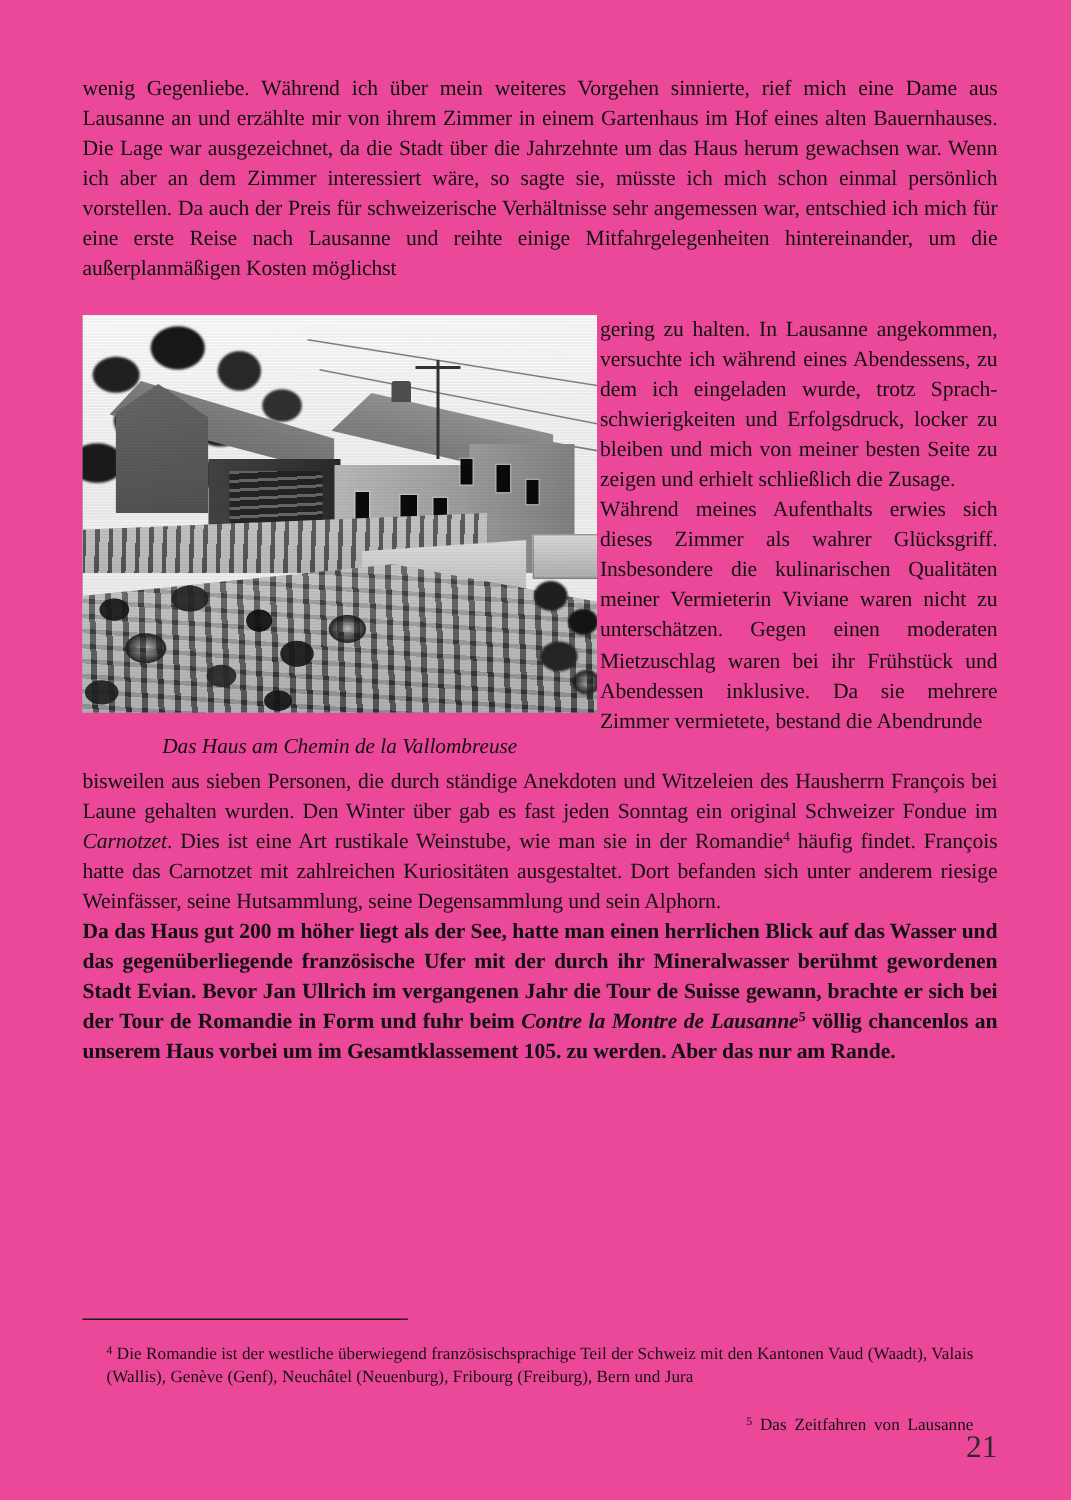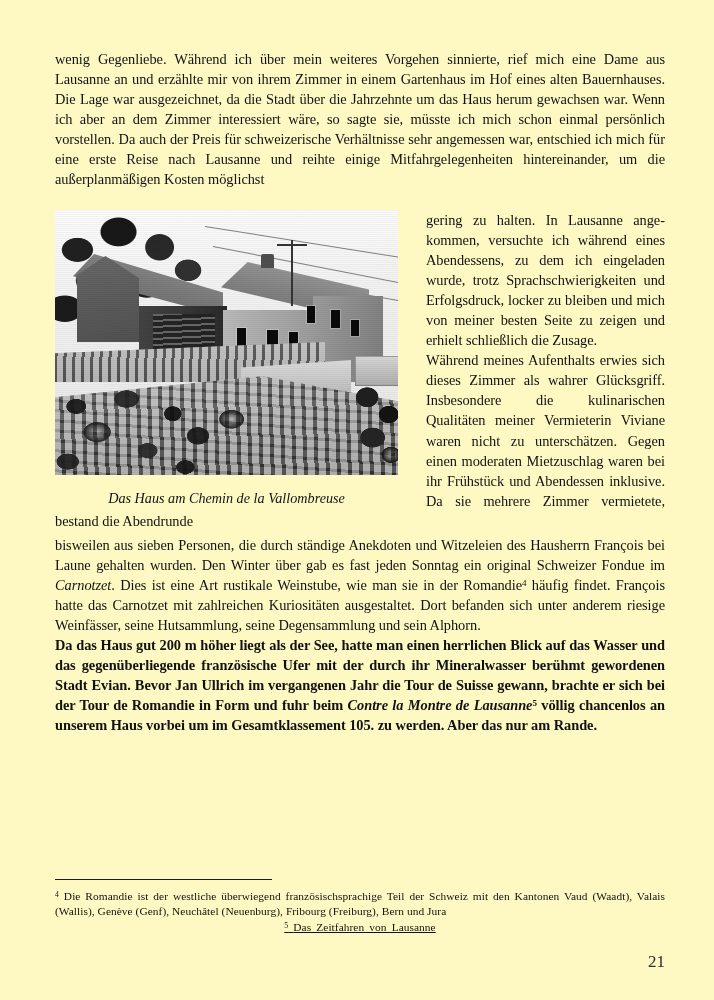--- a/index.html
+++ b/index.html
@@ -5,21 +5,21 @@
 <style>
   html, body {
     margin: 0;
     padding: 0;
     background: #ffffff;
   }
   .page {
     position: relative;
     width: 714px;
     height: 1000px;
-    background: #fef9c3;
+    background: #ec4899;
     font-family: "Liberation Serif", "DejaVu Serif", serif;
     color: #111111;
     overflow: hidden;
   }
 
   
   .textcol {
     position: absolute;
     left: 55px;
     width: 610px;
@@ -38,21 +38,21 @@
   
   #flow-wrap {
     position: absolute;
     left: 55px;
     top: 210px;
     width: 610px;
   }
   .figure {
     float: left;
     width: 343px;
-    margin: 0 28px 0 0;
+    margin: 0 2px 0 0;
   }
   .photo {
     position: relative;
     width: 343px;
     height: 265px;
     overflow: hidden;
     background: #8e8e8a;
     filter: grayscale(100%) contrast(112%);
   }
   .caption {
@@ -92,35 +92,35 @@
   .fn-rule {
     width: 217px;
     height: 0;
     border-top: 1.6px solid #1a1a1a;
     margin: 0 0 9px 0;
   }
   .fn {
     font-size: 11.4px;
     line-height: 15.4px;
     text-align: justify;
-    margin: 0;
+    margin: 16px;
     letter-spacing: 0.05px;
   }
   .fn sup {
     font-size: 0.68em;
     vertical-align: 0.42em;
   }
-  #fn-5 { text-align: center; word-spacing: 2.2px; text-decoration: underline; }
+  #fn-5 { text-align: right; word-spacing: 2.2px; }
 
   
   #folio {
     position: absolute;
     right: 49px;
     top: 952px;
-    font-size: 17px;
+    font-size: 21px;
     color: #2a2a2a;
   }
 
   
   .ph-layer { position: absolute; }
   .sky {
     left: 0; top: 0; right: 0; bottom: 0;
     background:
       linear-gradient(178deg, #efefee 0%, #e4e4e2 42%, #dcdcd9 100%);
   }

